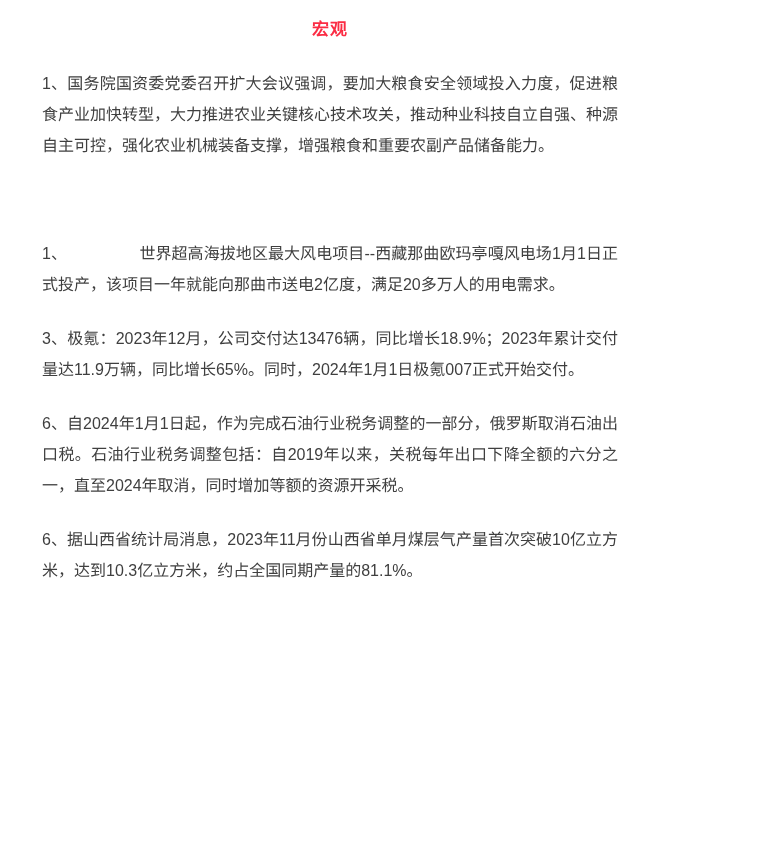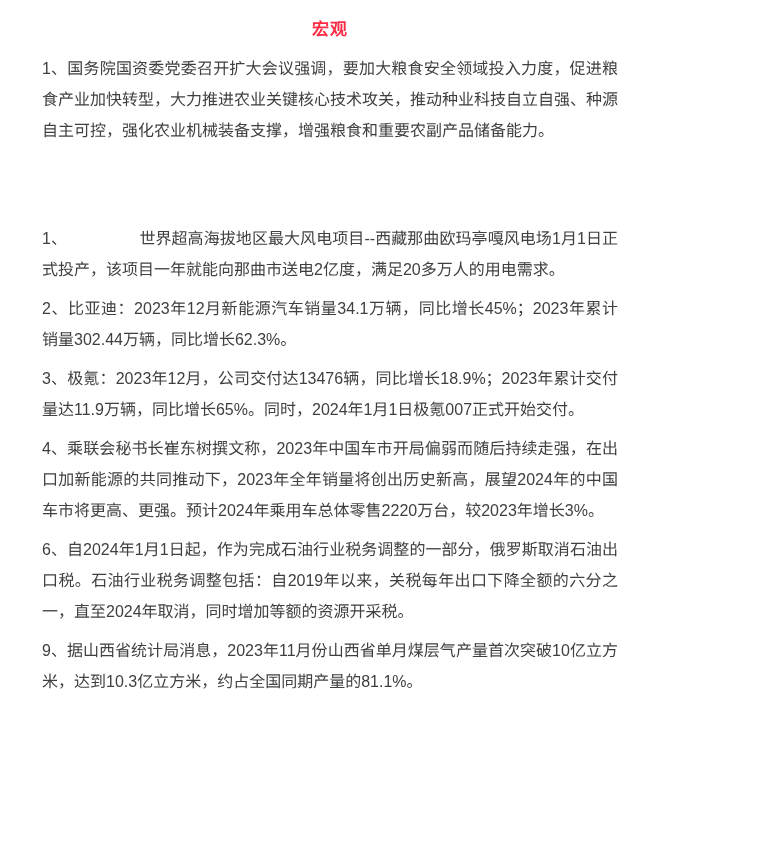--- a/index.html
+++ b/index.html
@@ -23,21 +23,21 @@
   .section-title {
     margin: 0;
     font-size: 17px;
     line-height: 31px;
     font-weight: 700;
     text-align: center;
     color: var(--accent);
     letter-spacing: 1px;
   }
   .news-item {
-    margin: 8px 0;
+    margin: 23px 0;
     font-size: 16px;
     line-height: 31px;
     color: var(--text);
     text-align: justify;
     word-break: break-all;
   }
   .section-gap {
     height: 31px;
     margin: 23px 0;
   }
@@ -49,20 +49,18 @@
 
   <section>
     <h2 class="section-title">宏观</h2>
     <p class="news-item">1、国务院国资委党委召开扩大会议强调，要加大粮食安全领域投入力度，促进粮食产业加快转型，大力推进农业关键核心技术攻关，推动种业科技自立自强、种源自主可控，强化农业机械装备支撑，增强粮食和重要农副产品储备能力。</p>
   </section>
 
   <div class="section-gap"></div>
 
   <section>
     <p class="news-item">1、　　　　　世界超高海拔地区最大风电项目--西藏那曲欧玛亭嘎风电场1月1日正式投产，该项目一年就能向那曲市送电2亿度，满足20多万人的用电需求。</p>
-    <p class="news-item">2、比亚迪：2023年12月新能源汽车销量34.1万辆，同比增长45%；2023年累计销量302.44万辆，同比增长62.3%。</p>
     <p class="news-item">3、极氪：2023年12月，公司交付达13476辆，同比增长18.9%；2023年累计交付量达11.9万辆，同比增长65%。同时，2024年1月1日极氪007正式开始交付。</p>
-    <p class="news-item">4、乘联会秘书长崔东树撰文称，2023年中国车市开局偏弱而随后持续走强，在出口加新能源的共同推动下，2023年全年销量将创出历史新高，展望2024年的中国车市将更高、更强。预计2024年乘用车总体零售2220万台，较2023年增长3%。</p>
     <p class="news-item">6、自2024年1月1日起，作为完成石油行业税务调整的一部分，俄罗斯取消石油出口税。石油行业税务调整包括：自2019年以来，关税每年出口下降全额的六分之一，直至2024年取消，同时增加等额的资源开采税。</p>
-    <p class="news-item">9、据山西省统计局消息，2023年11月份山西省单月煤层气产量首次突破10亿立方米，达到10.3亿立方米，约占全国同期产量的81.1%。</p>
+    <p class="news-item">6、据山西省统计局消息，2023年11月份山西省单月煤层气产量首次突破10亿立方米，达到10.3亿立方米，约占全国同期产量的81.1%。</p>
   </section>
 
 </main>
 
 </body></html>

